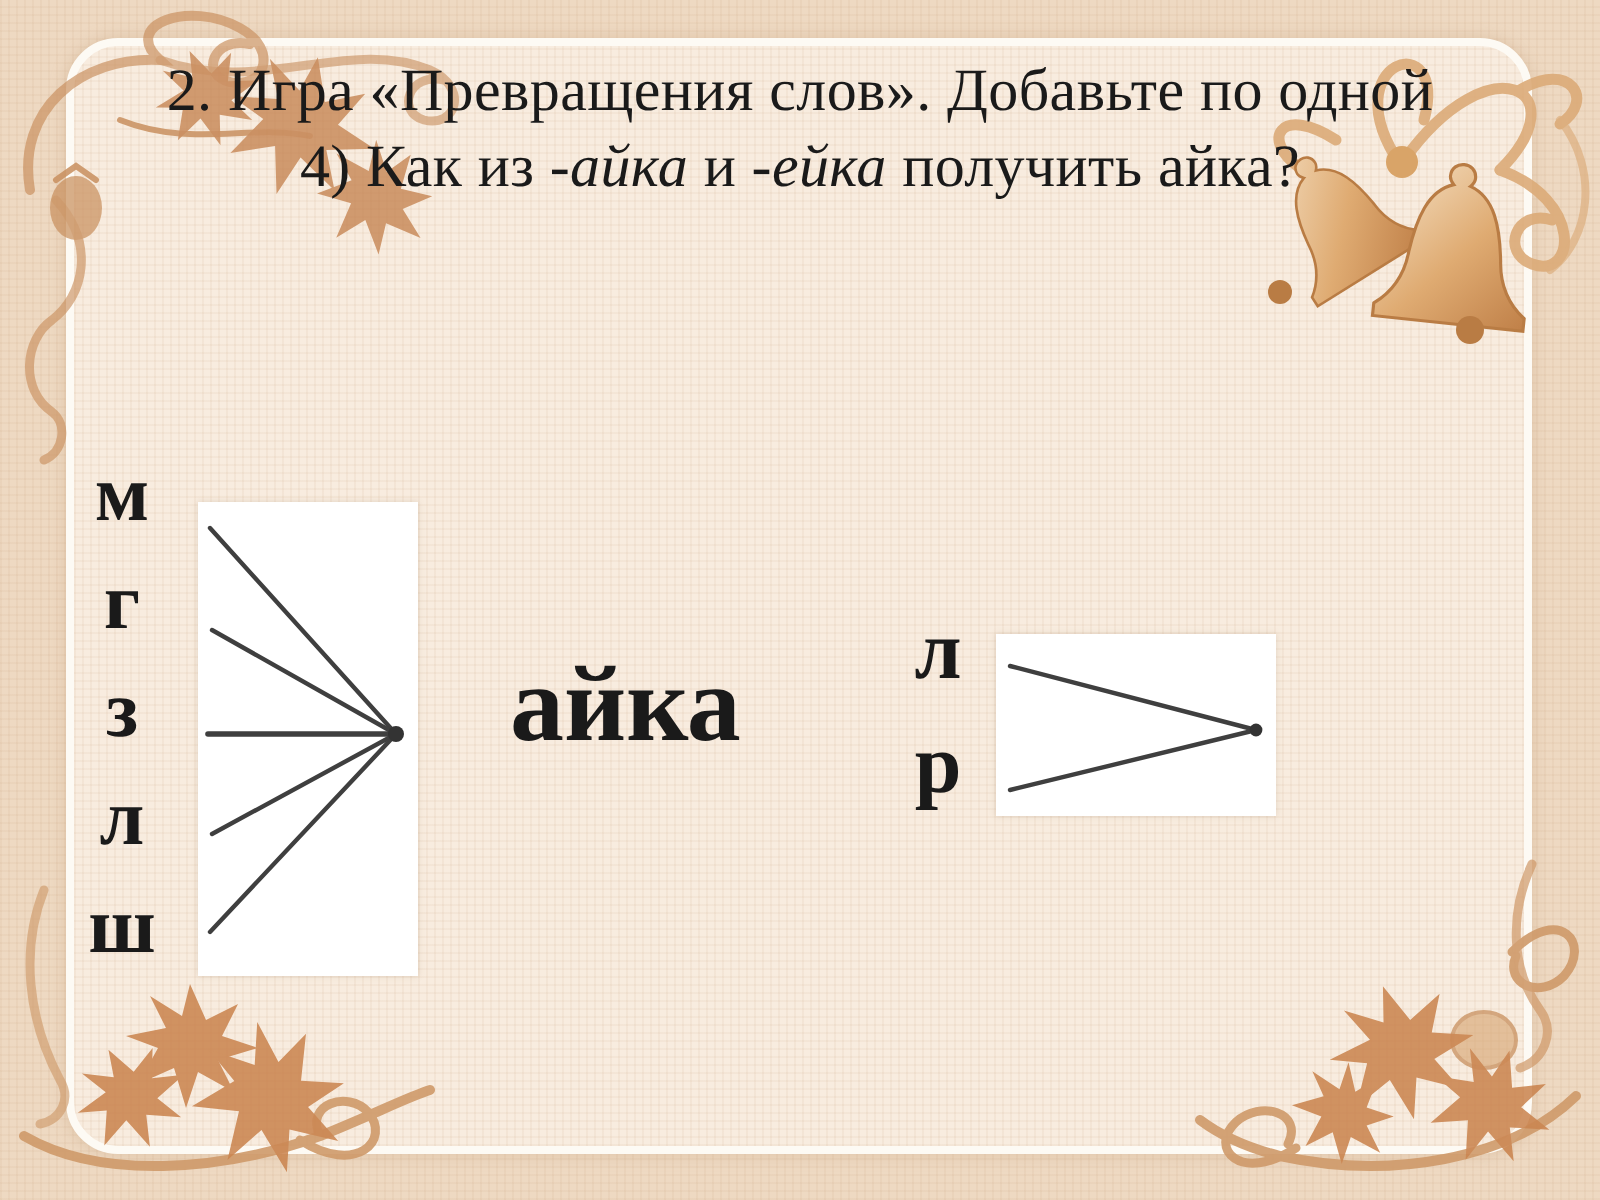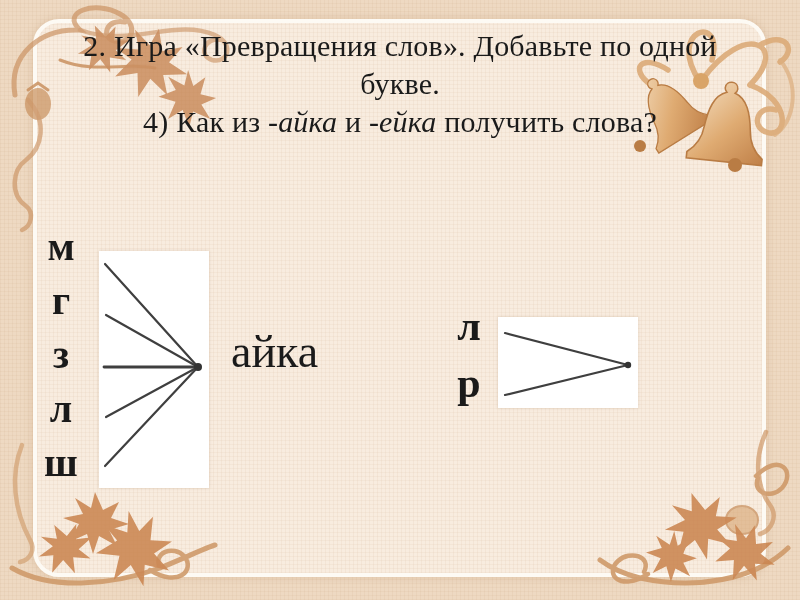--- a/index.html
+++ b/index.html
@@ -36,21 +36,21 @@
   .letters-right{left:444px;top:298px;width:50px;font-size:42px;}
   .letters-right .ltr{height:57px;line-height:57px;}
   .fan-box{
     position:absolute;background:var(--diagram-box,#ffffff);
     box-shadow:0 0 3px rgba(160,130,100,0.25);
   }
   .fan-left{left:99px;top:251px;width:110px;height:237px;}
   .fan-right{left:498px;top:317px;width:140px;height:91px;}
   .fan-box svg{display:block;width:100%;height:100%;}
   .ending{
-    position:absolute;font-weight:normal;font-size:46px;line-height:52px;height:52px;
+    position:absolute;font-weight:bold;font-size:54px;line-height:52px;height:52px;margin-left:24px;
   }
   .ending-left{left:231px;top:326px;}
   .ending-right{left:652px;top:326px;}
 </style>
 </head>
 <body>
 
 <div class="slide texture">
 
   <div class="panel texture"></div>
@@ -120,22 +120,21 @@
         <use href="#leafShape" transform="translate(745,552) scale(0.95) rotate(20)"></use>
         <use href="#leafShape" transform="translate(672,556) scale(0.8) rotate(45)"></use>
       </g>
     </g>
   </svg>
 
   <div class="content">
 
     <div class="title">
       <div>2. Игра «Превращения слов». Добавьте по одной</div>
-      <div>букве.</div>
-      <div><span>4) Как из </span><i>-айка</i><span> и </span><i>-ейка</i><span> получить слова?</span></div>
+      <div><span>4) Как из </span><i>-айка</i><span> и </span><i>-ейка</i><span> получить айка?</span></div>
     </div>
 
     <div class="letters-col letters-left">
       <div class="ltr">м</div>
       <div class="ltr">г</div>
       <div class="ltr">з</div>
       <div class="ltr">л</div>
       <div class="ltr">ш</div>
     </div>
 

